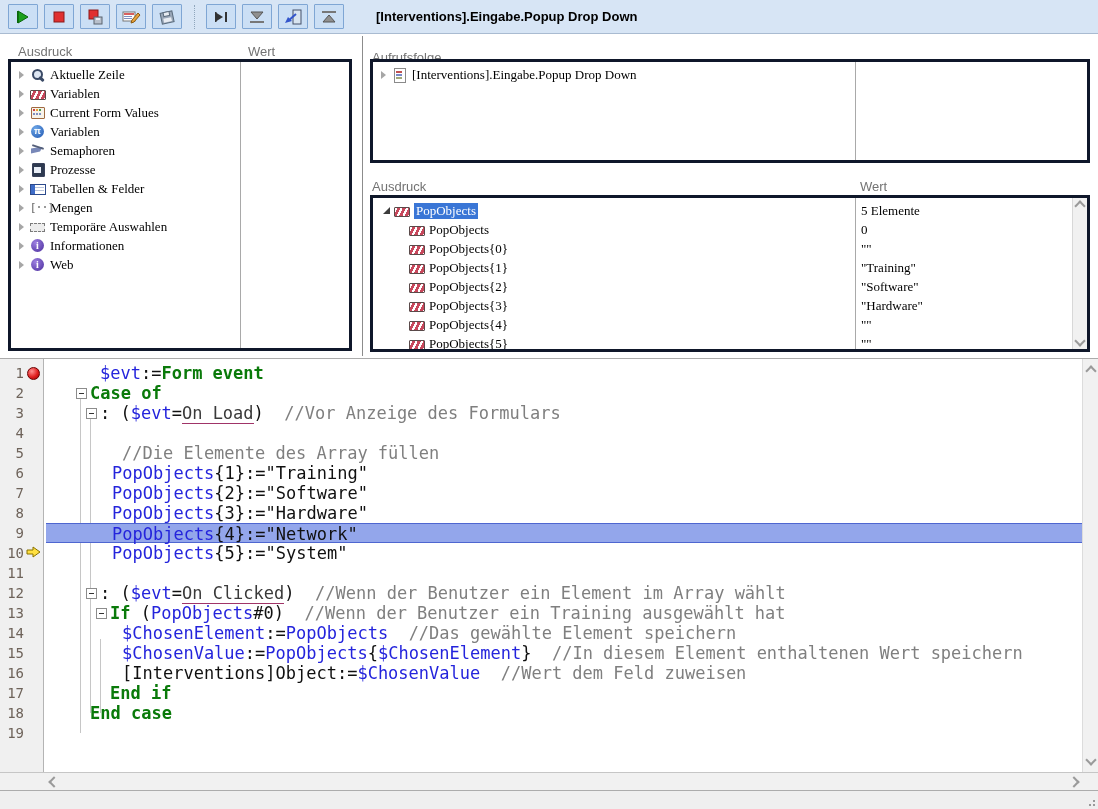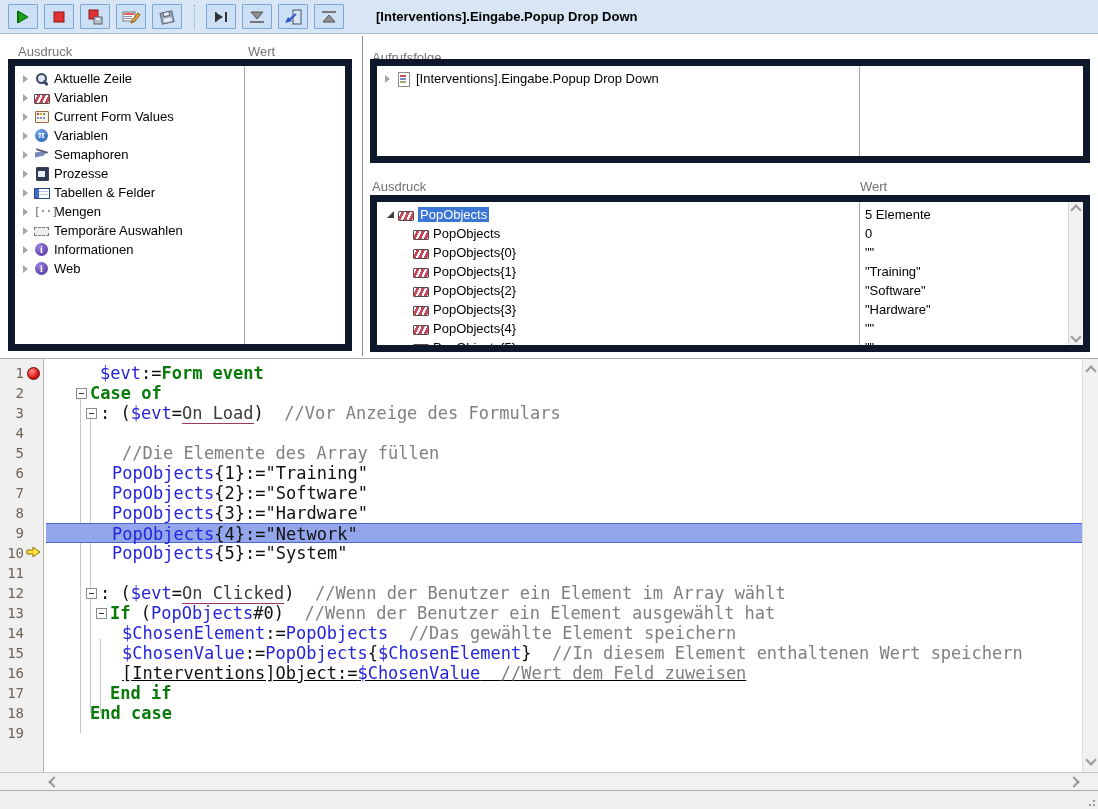--- a/index.html
+++ b/index.html
@@ -12,21 +12,21 @@
   .tb-group{display:flex;align-items:center;gap:6px;}
   #toolbar .g1{margin-left:8px;}
   .tb-sep{width:1px;height:24px;margin:0 10px 0 12px;border-left:1px dotted #8FA6BC;}
   .tb-btn{width:30px;height:25px;background:#CBDFF5;border:1px solid #7FA6D4;
           display:flex;align-items:center;justify-content:center;padding:0;border-radius:1px;}
   .tb-btn svg{display:block;}
   #wintitle{margin-left:32px;font-weight:bold;font-size:13px;color:#000;}
 
   
   .pane-label{position:absolute;font-size:13px;color:#737373;}
-  .panel{position:absolute;background:#fff;border:7px solid #0f172a;box-sizing:border-box;overflow:hidden;}
+  .panel{position:absolute;background:#fff;border:3px solid #0f172a;box-sizing:border-box;overflow:hidden;font-family:Liberation Serif, serif;}
   .col-div{position:absolute;top:0;bottom:0;width:1px;background:#A9A9A9;}
   #splitter{position:absolute;left:362px;top:36px;width:1px;height:320px;background:#8C8C8C;}
 
   .tree{padding-top:3px;}
   .trow{height:19px;display:flex;align-items:center;padding-left:8px;}
   .trow .lbl{margin-left:4px;white-space:nowrap;}
   .tri-c{width:0;height:0;border-top:4px solid transparent;border-bottom:4px solid transparent;
          border-left:5px solid #A6A6A6;margin-right:6px;flex:none;}
   .tri-e{width:0;height:0;border-left:7px solid transparent;border-bottom:7px solid #3C3C3C;
          margin-right:4px;flex:none;}
@@ -443,24 +443,24 @@
           <div class="code-line" style="padding-left: 54px;"><span class="fold" style="left: 40px;"></span><span class="tk-pln">: (</span><span class="tk-var">$evt</span><span class="tk-pln">=</span><span class="tk-con">On Load</span><span class="tk-pln">)  </span><span class="tk-cmt">//Vor Anzeige des Formulars</span></div>
           <div class="code-line" style="padding-left: 66px;"></div>
           <div class="code-line" style="padding-left: 76px;"><span class="tk-cmt">//Die Elemente des Array füllen</span></div>
           <div class="code-line" style="padding-left: 66px;"><span class="tk-var">PopObjects</span><span class="tk-pln">{1}:="Training"</span></div>
           <div class="code-line" style="padding-left: 66px;"><span class="tk-var">PopObjects</span><span class="tk-pln">{2}:="Software"</span></div>
           <div class="code-line" style="padding-left: 66px;"><span class="tk-var">PopObjects</span><span class="tk-pln">{3}:="Hardware"</span></div>
           <div class="code-line current" style="padding-left: 66px;"><span class="tk-var">PopObjects</span><span class="tk-pln">{4}:="Network"</span></div>
           <div class="code-line" style="padding-left: 66px;"><span class="tk-var">PopObjects</span><span class="tk-pln">{5}:="System"</span></div>
           <div class="code-line" style="padding-left: 66px;"></div>
           <div class="code-line" style="padding-left: 54px;"><span class="fold" style="left: 40px;"></span><span class="tk-pln">: (</span><span class="tk-var">$evt</span><span class="tk-pln">=</span><span class="tk-con">On Clicked</span><span class="tk-pln">)  </span><span class="tk-cmt">//Wenn der Benutzer ein Element im Array wählt</span></div>
-          <div class="code-line" style="padding-left: 64px;"><span class="fold" style="left: 50px;"></span><span class="tk-kw">If</span><span class="tk-pln"> (</span><span class="tk-var">PopObjects</span><span class="tk-pln">#0)  </span><span class="tk-cmt">//Wenn der Benutzer ein Element ausgewählt hat</span></div>
+          <div class="code-line" style="padding-left: 64px;"><span class="fold" style="left: 50px;"></span><span class="tk-kw">If</span><span class="tk-pln"> (</span><span class="tk-var">PopObjects</span><span class="tk-pln">#0)  </span><span class="tk-cmt">//Wenn der Benutzer ein Training ausgewählt hat</span></div>
           <div class="code-line" style="padding-left: 76px;"><span class="tk-var">$ChosenElement</span><span class="tk-pln">:=</span><span class="tk-var">PopObjects</span><span class="tk-pln">  </span><span class="tk-cmt">//Das gewählte Element speichern</span></div>
           <div class="code-line" style="padding-left: 76px;"><span class="tk-var">$ChosenValue</span><span class="tk-pln">:=</span><span class="tk-var">PopObjects</span><span class="tk-pln">{</span><span class="tk-var">$ChosenElement</span><span class="tk-pln">}  </span><span class="tk-cmt">//In diesem Element enthaltenen Wert speichern</span></div>
-          <div class="code-line" style="padding-left: 76px; text-decoration: underline;"><span class="tk-pln">[Interventions]Object:=</span><span class="tk-var">$ChosenValue</span><span class="tk-pln">  </span><span class="tk-cmt">//Wert dem Feld zuweisen</span></div>
+          <div class="code-line" style="padding-left: 76px;"><span class="tk-pln">[Interventions]Object:=</span><span class="tk-var">$ChosenValue</span><span class="tk-pln">  </span><span class="tk-cmt">//Wert dem Feld zuweisen</span></div>
           <div class="code-line" style="padding-left: 64px;"><span class="tk-kw">End if</span></div>
           <div class="code-line" style="padding-left: 44px;"><span class="tk-kw">End case</span></div>
         </div>
     </div>
     <div id="code-vscroll">
       <span class="chev up"></span>
       <span class="chev down"></span>
     </div>
   </div>
 

